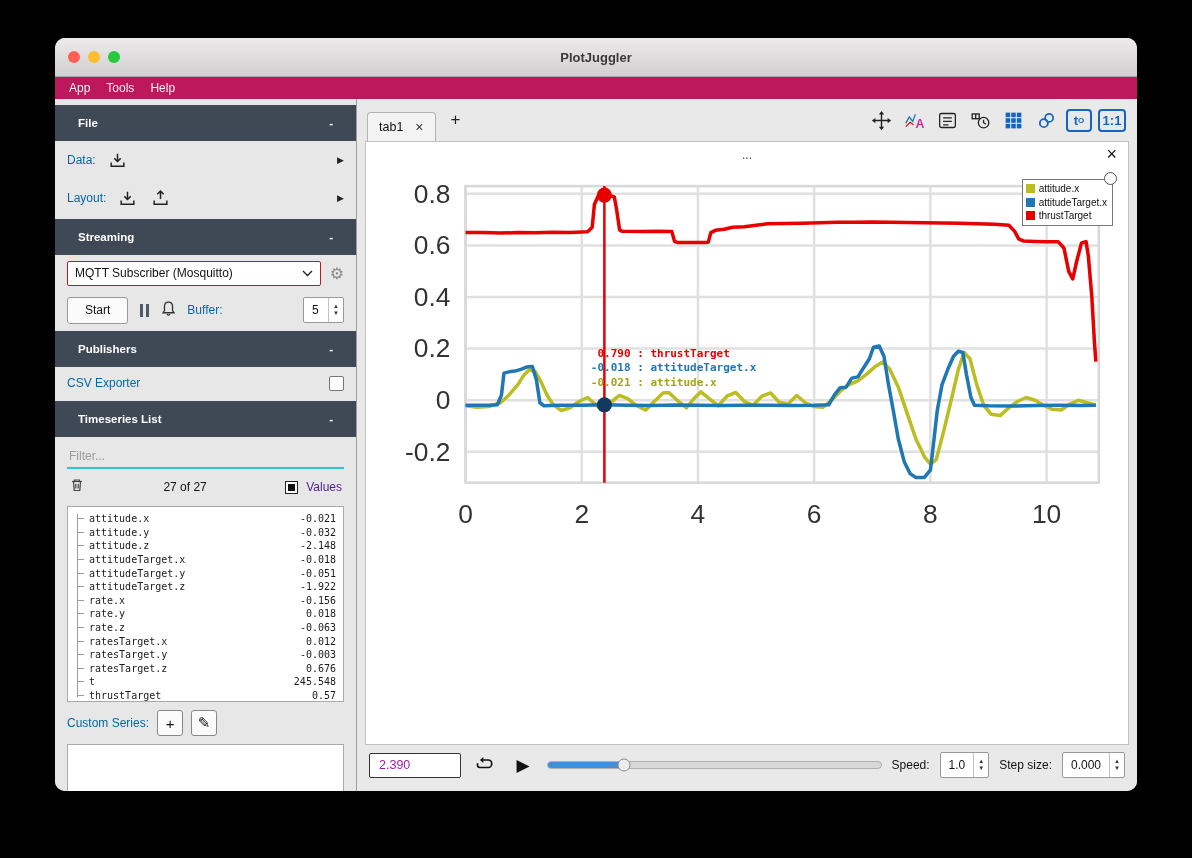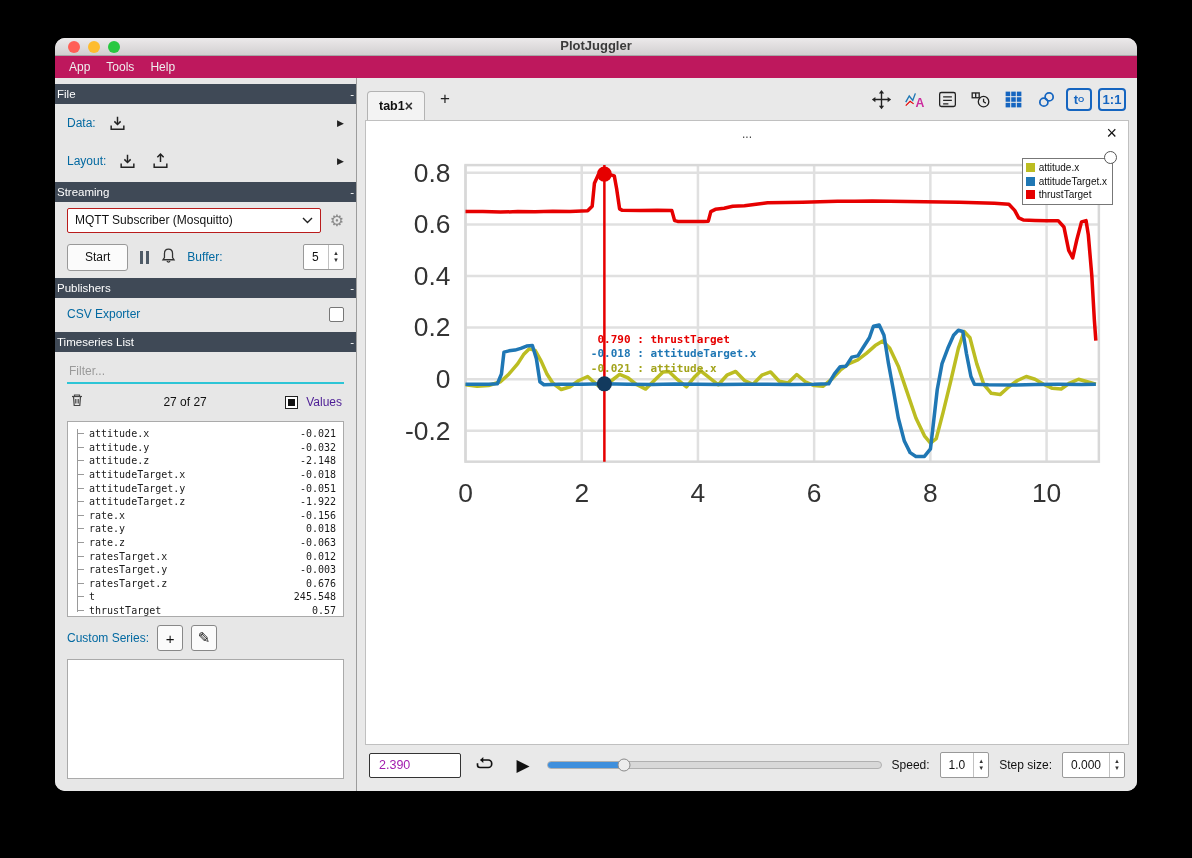--- a/index.html
+++ b/index.html
@@ -2,37 +2,37 @@
 <html><head>
 <meta charset="utf-8">
 <style>
   * { box-sizing: border-box; margin: 0; padding: 0; }
   html,body { width:1192px; height:858px; }
   body { background:#000; font-family:"Liberation Sans",sans-serif; position:relative; overflow:hidden; }
 
   .window { position:absolute; left:55px; top:38px; width:1082px; height:753px; border-radius:10px;
     background:#ebebeb; box-shadow:0 30px 80px rgba(0,0,0,.9); display:flex; flex-direction:column; overflow:hidden; }
 
-  .titlebar { height:18px; flex:0 0 auto; background:linear-gradient(#eceaeb,#d2cfd0); border-bottom:1px solid #a6a6a6;
-    position:relative; display:flex; justify-content:center; }
+  .titlebar { height:39px; flex:0 0 auto; background:linear-gradient(#eceaeb,#d2cfd0); border-bottom:1px solid #a6a6a6;
+    position:relative; display:flex; align-items:center; justify-content:center; }
   .title { font-size:13px; font-weight:bold; color:#3a3a3a; }
   .traffic { position:absolute; left:13px; top:0; bottom:0; display:flex; align-items:center; gap:8px; }
   .tl { width:12px; height:12px; border-radius:50%; }
   .tl.red{background:#ff5f57}.tl.yellow{background:#febc2e}.tl.green{background:#28c840}
 
   .menubar { height:22px; flex:0 0 auto; background:#be185d; display:flex; align-items:center; padding:0 6px; }
   .menu-item { color:#eee; font-size:12px; padding:0 8px; }
 
   .content { flex:1; display:flex; min-height:0; }
 
   
   .sidebar { width:302px; flex:0 0 auto; background:#e7e7e7; border-right:1px solid #9c9c9c;
     display:flex; flex-direction:column; overflow:hidden; padding-top:4px; }
-  .sec-h { height:20px; flex:0 0 auto; background:#3f4956; color:#fff; font-size:11.5px;
-    display:flex; align-items:center; justify-content:space-between; padding:0 2px; margin-top:2px; }
+  .sec-h { height:36px; flex:0 0 auto; background:#3f4956; color:#fff; font-size:11.5px;
+    display:flex; align-items:center; justify-content:space-between; padding:0 23px; margin-top:2px;font-weight:bold; }
   .row { display:flex; align-items:center; padding:0 12px; flex:0 0 auto; }
   .lbl { font-size:12px; color:#0369a1; }
   .file-row { height:38px; gap:10px; }
   .icon-btn { background:none; border:none; padding:2px; display:flex; align-items:center; }
   .icon-btn svg { width:19px; height:19px; }
   .expander { margin-left:auto; font-size:9px; color:#222; }
   .combo-row { height:36px; gap:9px; }
   .combo { flex:1; height:25px; background:#fff; border:1px solid #b91c1c; border-radius:2px;
     display:flex; align-items:center; justify-content:space-between; padding:0 7px; font-size:12px; color:#111; }
   .gear { font-size:16px; color:#8a8a8a; }
@@ -64,22 +64,22 @@
   .ts-row::before { content:""; width:6px; height:1px; background:#9a9a9a; margin-right:5px; flex:0 0 auto; }
   .ts-val { margin-left:auto; }
   .cs-row { height:42px; gap:8px; }
   .sq-btn { width:26px; height:26px; background:#fbfbfb; border:1px solid #888; border-radius:3px;
     font-size:15px; display:flex; align-items:center; justify-content:center; color:#111; }
   .cs-box { margin:0 12px 12px; background:#fff; border:1px solid #aaa; flex:1; min-height:48px; }
 
   
   .main { flex:1; display:flex; flex-direction:column; background:#e9e9e9; min-width:0; }
   .tabbar { height:42px; flex:0 0 auto; display:flex; align-items:center; padding:0 10px; gap:6px; }
-  .tab { height:29px; display:flex; align-items:center; padding:0 11px; background:#f3f3f3;
-    border:1px solid #b3b3b3; border-bottom:none; border-radius:4px 4px 0 0; font-size:12.5px; color:#111; align-self:flex-end;font-weight:bold; }
+  .tab { height:29px; display:flex; align-items:center; gap:12px; padding:0 11px; background:#f3f3f3;
+    border:1px solid #b3b3b3; border-bottom:none; border-radius:4px 4px 0 0; font-size:12.5px; color:#111; align-self:flex-end; }
   .tab-close { font-size:14px; color:#333; }
   .tab-add { font-size:17px; color:#222; padding:0 9px; align-self:center; }
   .toolbar { margin-left:auto; display:flex; align-items:center; gap:3px; }
   .tb { width:30px; height:28px; background:transparent; border:none; display:flex; align-items:center; justify-content:center; padding:0; }
   .tb svg { width:21px; height:21px; }
   .t0box { min-width:26px; height:23px; border:2px solid #1565c0; border-radius:4px; color:#1565c0;
     font-weight:bold; font-size:13px; display:flex; align-items:center; justify-content:center; padding:0 3px; }
   .t0box sub { font-size:8px; font-weight:bold; }
 
   .plot-wrap { flex:1; margin:0 8px; background:#fff; border:1px solid #c0c0c0; position:relative; min-height:0; }

